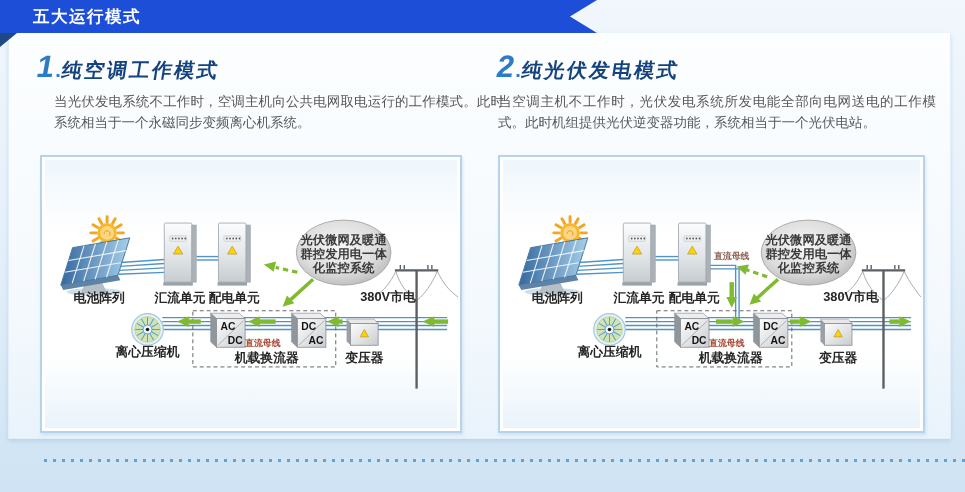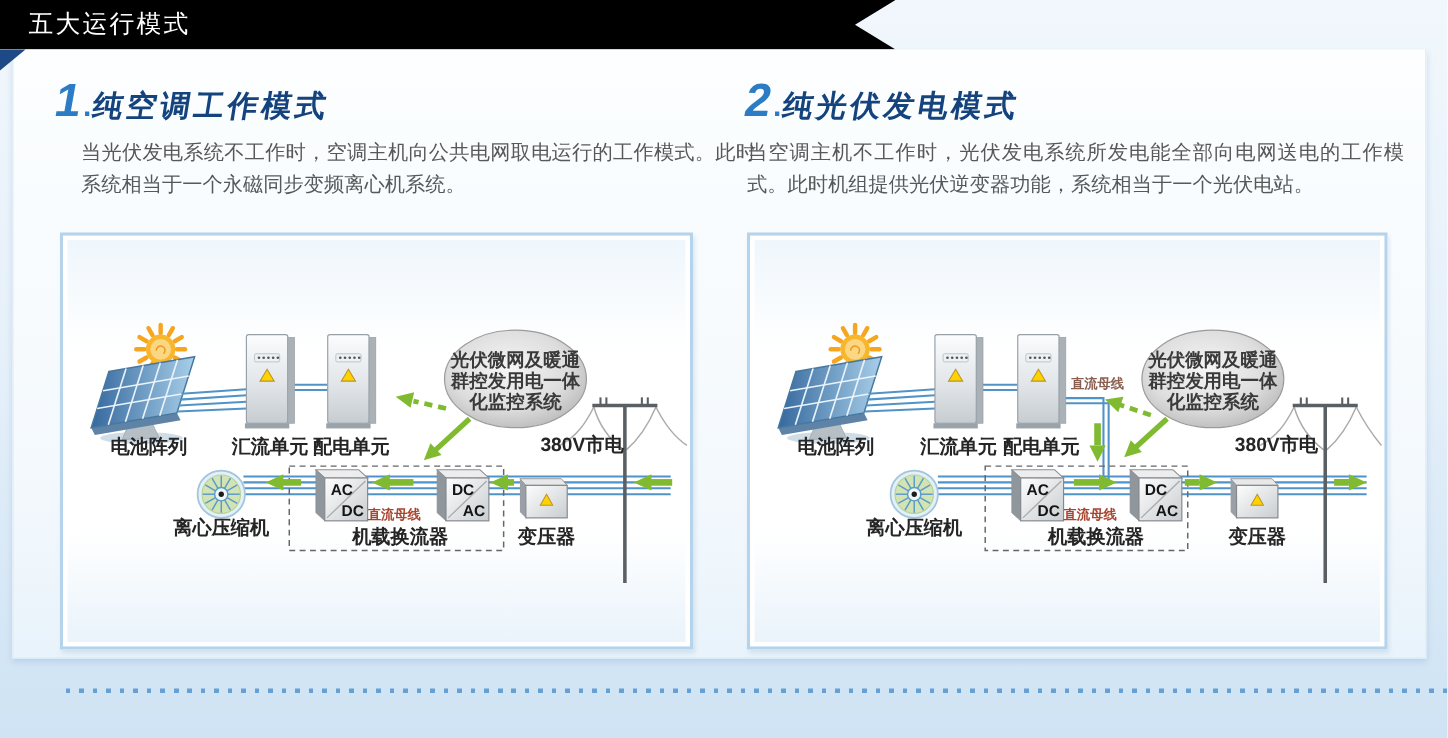--- a/index.html
+++ b/index.html
@@ -3,24 +3,24 @@
 <meta charset="utf-8">
 <style>
   html,body{margin:0;padding:0;}
   body{
     width:965px;height:492px;position:relative;overflow:hidden;
     font-family:"Liberation Sans","DejaVu Sans",sans-serif;
     background:linear-gradient(180deg,#f1f7fc 0%,#e7f1fa 45%,#d7e8f6 80%,#cfe3f4 100%);
   }
   
   .banner{
-    position:absolute;left:0;top:0;width:597px;height:33px;background:#000000;
+    position:absolute;left:0;top:0;width:597px;height:33px;background:#1d4ed8;
     clip-path:polygon(0 0,100% 0,calc(100% - 27px) 50%,100% 100%,0 100%);
-    color:#fff;font-size:16.5px;font-weight:normal;line-height:33px;
-    padding-left:19px;box-sizing:border-box;letter-spacing:1.5px;z-index:5;
+    color:#fff;font-size:16.5px;font-weight:bold;line-height:33px;
+    padding-left:33px;box-sizing:border-box;letter-spacing:1.5px;z-index:5;
   }
   .fold{
     position:absolute;left:0;top:33px;width:0;height:0;z-index:4;
     border-top:14px solid #1d4a86;border-right:17px solid transparent;
   }
   .content-panel{
     position:absolute;left:8px;top:33px;width:941px;height:405px;
     background:linear-gradient(180deg,#fcfeff 0%,#f4f9fd 70%,#e9f3fb 100%);
     border:1px solid #e3eef8;border-top:none;box-shadow:0 2px 4px rgba(120,160,200,.28);
   }

